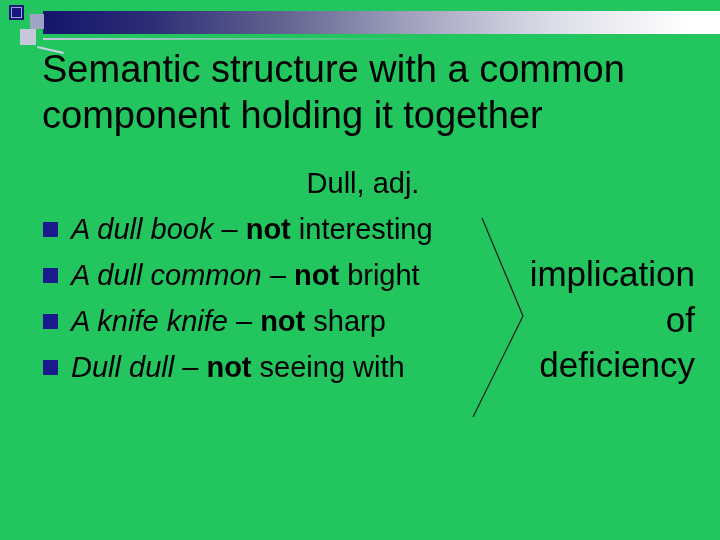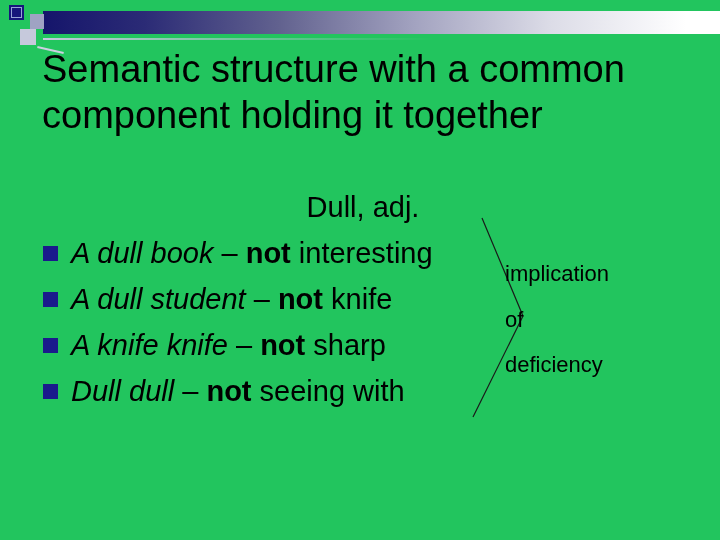--- a/index.html
+++ b/index.html
@@ -76,21 +76,20 @@
     left: 43px; top: 160px;
     width: 640px;
     font-size: 29px;
     color: #000000;
   }
   .heading-line {
     height: 46px;
     line-height: 46px;
     text-align: center;
     white-space: nowrap;
-    margin-top: 24px;
   }
   .bullet-line {
     height: 46px;
     line-height: 46px;
     white-space: nowrap;
   }
   .bullet-marker {
     display: inline-block;
     width: 15px; height: 15px;
     background: #1a1a8c;
@@ -102,23 +101,23 @@
 
   
   .chevron {
     position: absolute;
     left: 465px; top: 212px;
   }
   .side-label {
     position: absolute;
     left: 505px; top: 251px;
     width: 190px;
-    font-size: 22px;
+    font-size: 35px;
     line-height: 45.5px;
-    text-align: left;
+    text-align: right;
     color: #000000;
   }
 </style>
 </head>
 <body>
 
 <div class="slide">
 
   <div class="deco-bar"></div>
   <div class="deco-sq-navy"></div>
@@ -130,21 +129,21 @@
   <div class="title">Semantic structure with a common component holding it together</div>
 
   <div class="body-block">
     <div class="heading-line">Dull, adj.</div>
 
     <div class="bullet-line">
       <span class="bullet-marker"></span><span class="term">A dull book</span><span> – </span><span class="neg">not</span><span> interesting</span>
     </div>
 
     <div class="bullet-line">
-      <span class="bullet-marker"></span><span class="term">A dull student</span><span> – </span><span class="neg">not</span><span> knife</span>
+      <span class="bullet-marker"></span><span class="term">A dull common</span><span> – </span><span class="neg">not</span><span> bright</span>
     </div>
 
 
     <div class="bullet-line">
       <span class="bullet-marker"></span><span class="term">A knife knife</span><span> – </span><span class="neg">not</span><span> sharp</span>
     </div>
 
     <div class="bullet-line">
       <span class="bullet-marker"></span><span class="term">Dull dull</span><span> – </span><span class="neg">not</span><span> seeing with</span>
     </div>

